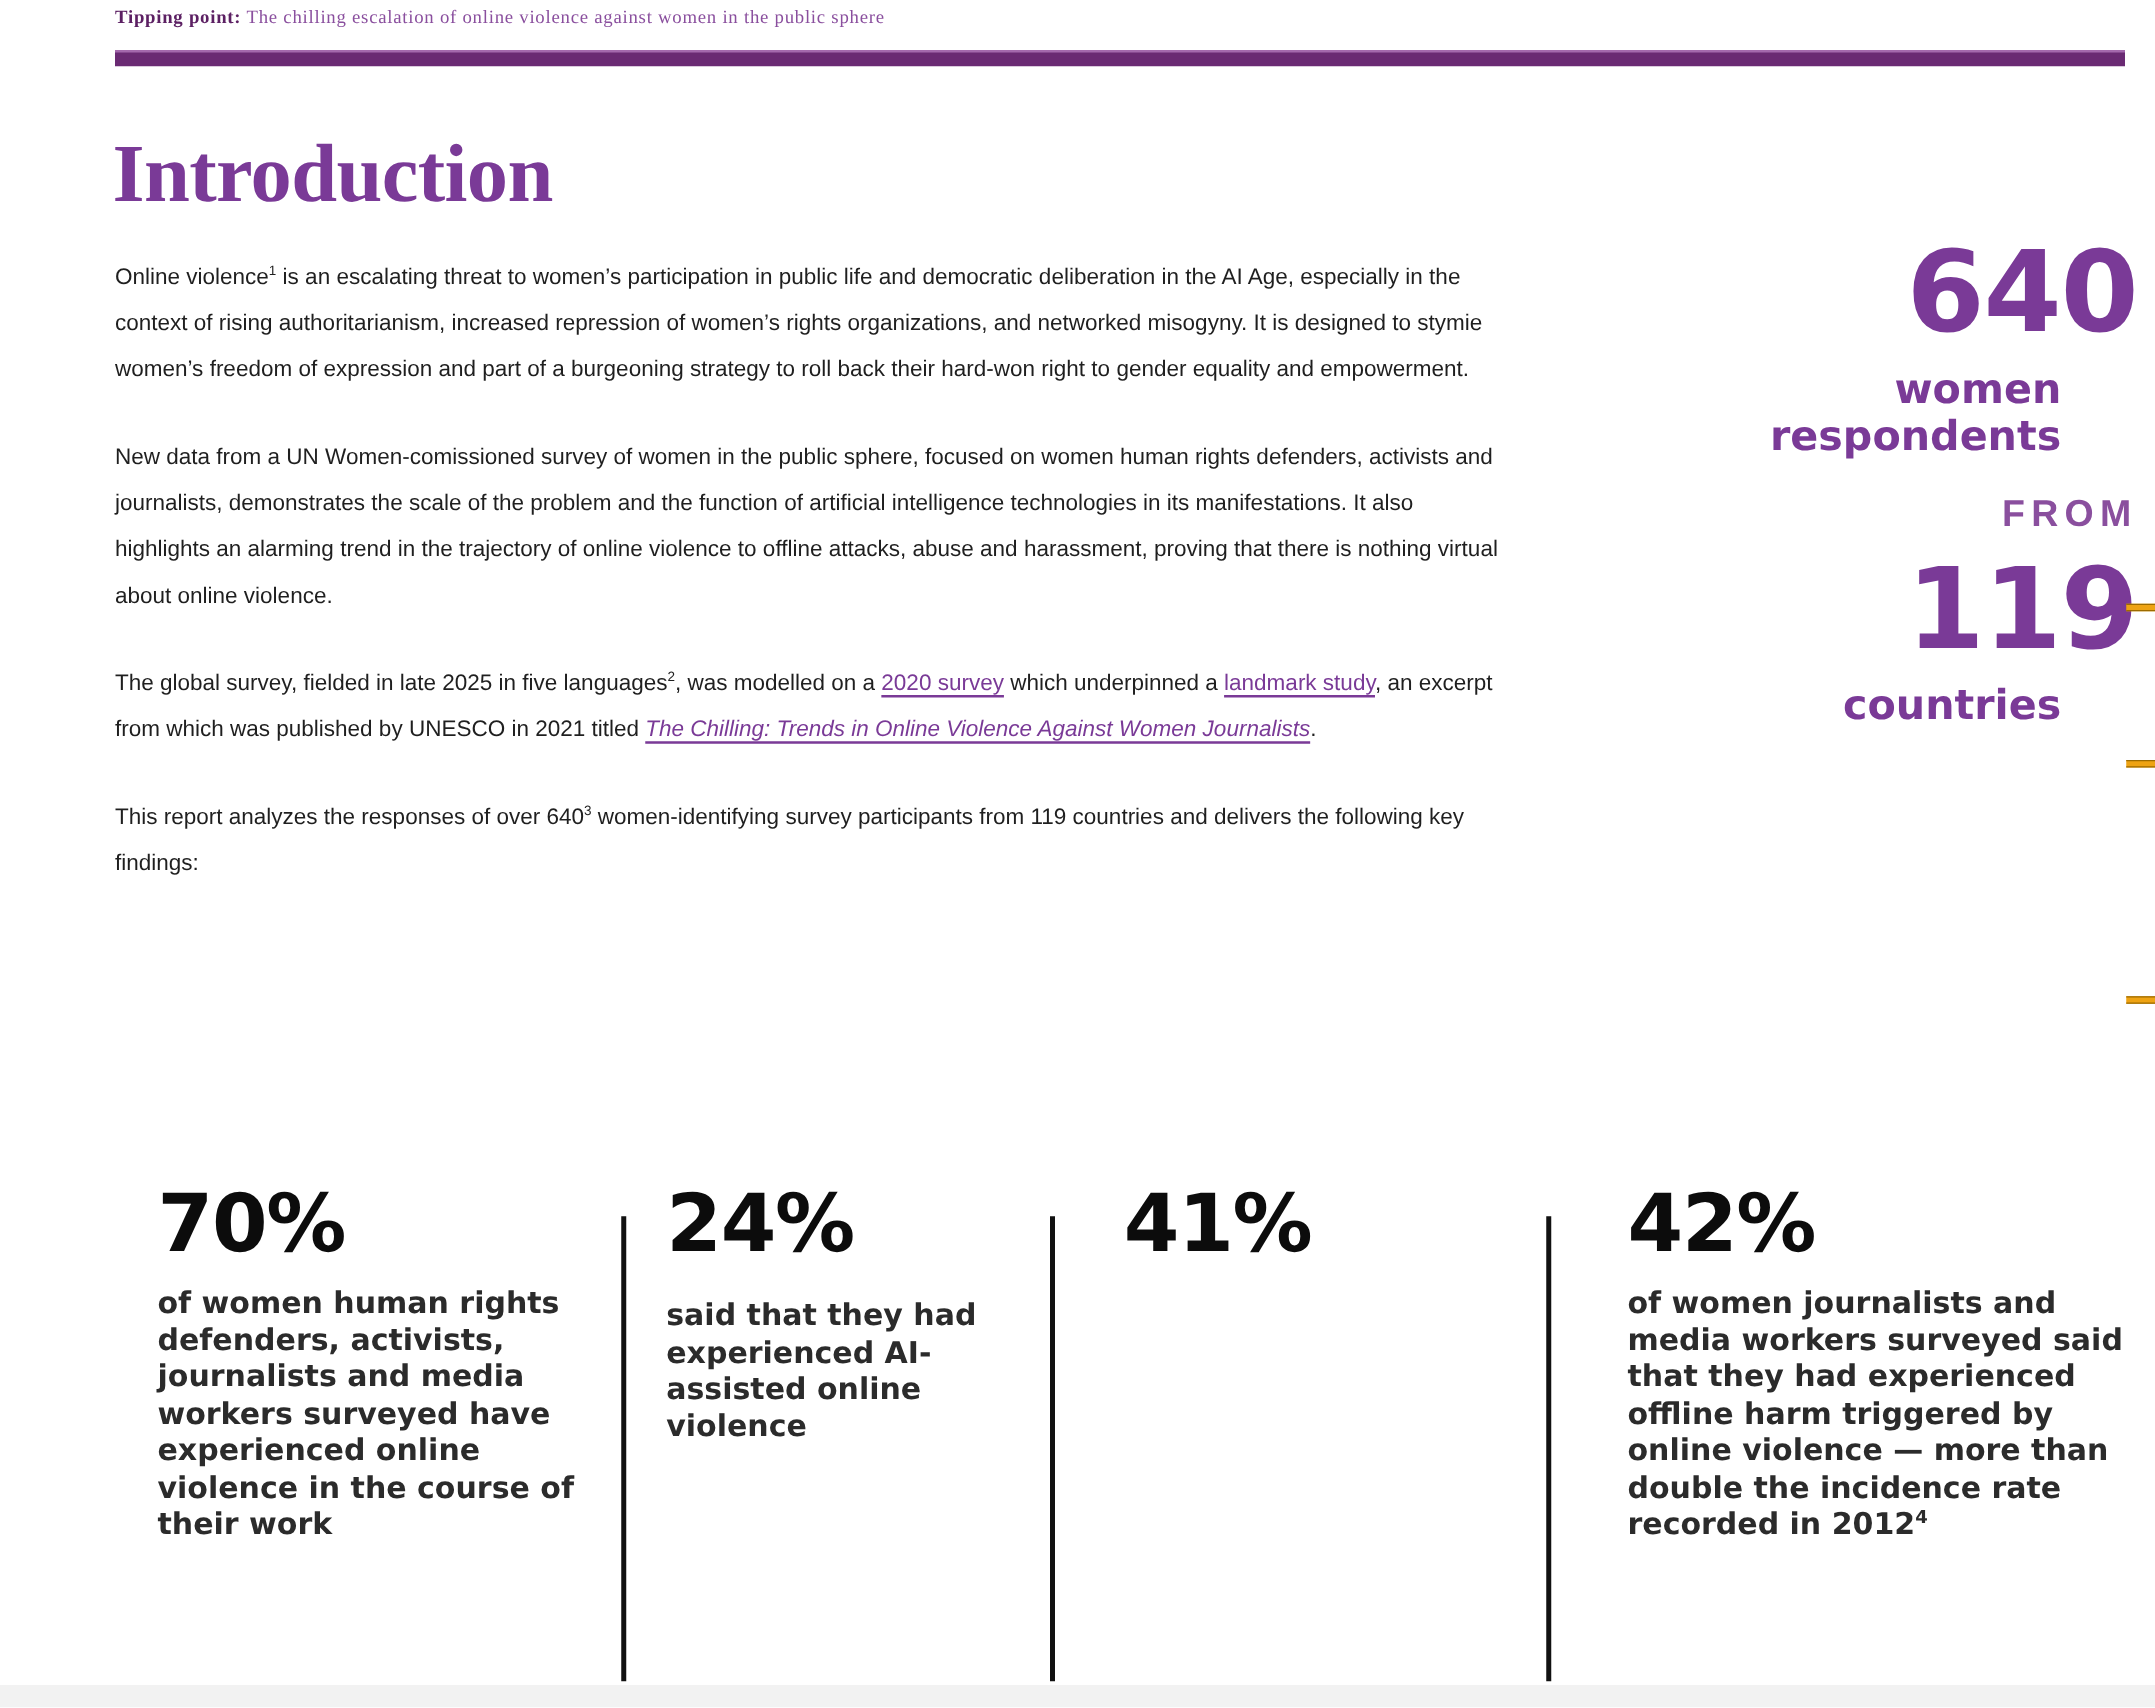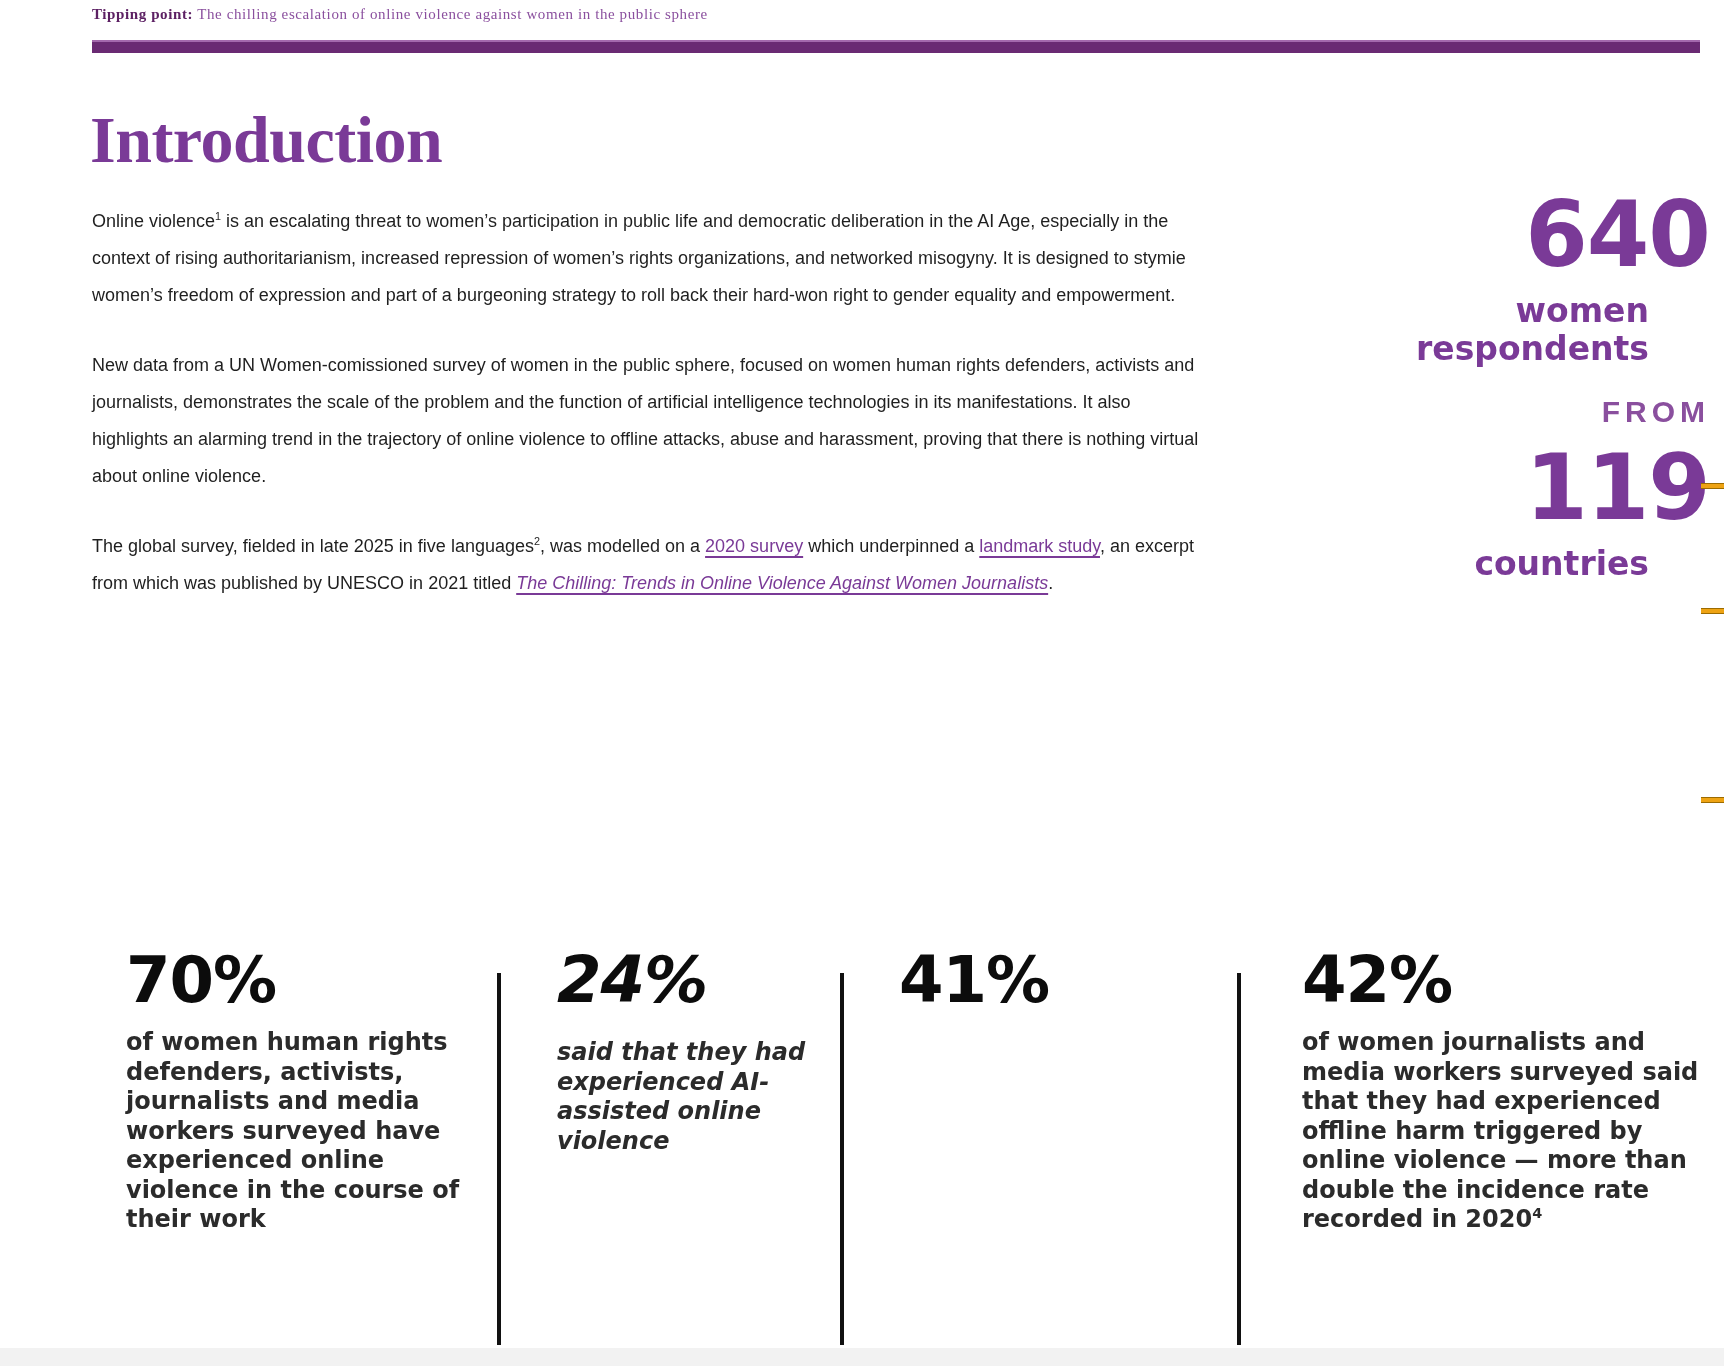--- a/index.html
+++ b/index.html
@@ -61,21 +61,21 @@
     position:absolute; right:0; width:23px; height:4px;
     background:var(--gold, #eea313);
     border-top:1px solid #9c6b00; border-bottom:1px solid #9c6b00;
   }
   .tick-1 { top:483px; } .tick-2 { top:608px; } .tick-3 { top:797px; }
 
   
   .stats { position:absolute; left:92px; top:948px; width:1600px; height:400px; }
   .stat-col { position:absolute; top:0;margin-left:34px; }
   .stat-col.col1 { left:0;      width:360px; }
-  .stat-col.col2 { left:431px;  width:292px;font-style:italic; }
+  .stat-col.col2 { left:407px;  width:292px; }
   .stat-col.col3 { left:773px;  width:352px; }
   .stat-col.col4 { left:1176px; width:424px; }
   .stat-value {
     font-family:"DejaVu Sans", sans-serif;
     font-size:64px; font-weight:800; letter-spacing:-1px;
     color:#0c0c0c; line-height:1;
   }
   .stat-text {
     margin-top:16px; font-family:"DejaVu Sans", sans-serif;
     font-size:24px; font-weight:700; line-height:1.23;
@@ -96,20 +96,21 @@
   <span class="lead">Tipping point:</span><span class="rest"> The chilling escalation of online violence against women in the public sphere</span>
 </div>
 <div class="header-rule"></div>
 
 <h1 class="page-title">Introduction</h1>
 
 <div class="article" id="article-body">
     <p><span>Online violence</span><sup>1</sup><span> is an escalating threat to women’s participation in public life and democratic deliberation in the AI Age, especially in the context of rising authoritarianism, increased repression of women’s rights organizations, and networked misogyny. It is designed to stymie women’s freedom of expression and part of a burgeoning strategy to roll back their hard-won right to gender equality and empowerment.</span></p>
     <p><span>New data from a UN Women-comissioned survey of women in the public sphere, focused on women human rights defenders, activists and journalists, demonstrates the scale of the problem and the function of artificial intelligence technologies in its manifestations. It also highlights an alarming trend in the trajectory of online violence to offline attacks, abuse and harassment, proving that there is nothing virtual about online violence.</span></p>
     <p><span>The global survey, fielded in late 2025 in five languages</span><sup>2</sup><span>, was modelled on a </span><a href="#">2020 survey</a><span> which underpinned a </span><a href="#">landmark study</a><span>, an excerpt from which was published by UNESCO in 2021 titled </span><a href="#" class="italic">The Chilling: Trends in Online Violence Against Women Journalists</a><span>.</span></p>
+    <p><span>This report analyzes the responses of over 640</span><sup>3</sup><span> women-identifying survey participants from 119 countries and delivers the following key findings:</span></p>
   </div>
 
 <aside class="callout">
   <div class="big">640</div>
   <div class="lbl">women respondents</div>
   <div class="from">FROM</div>
   <div class="big">119</div>
   <div class="lbl">countries</div>
 </aside>
 
@@ -127,17 +128,17 @@
     </div>
     <div class="stat-col col2">
       <div class="stat-value">24%</div>
       <div class="stat-text"><span>said that they had experienced AI-assisted online violence</span></div>
     </div>
     <div class="stat-col col3">
       <div class="stat-value">41%</div>
     </div>
     <div class="stat-col col4">
       <div class="stat-value">42%</div>
-      <div class="stat-text"><span>of women journalists and media workers surveyed said that they had experienced offline harm triggered by online violence — more than double the incidence rate recorded in 2020</span><sup>4</sup></div>
+      <div class="stat-text"><span>of women journalists and media workers surveyed said that they had experienced offline harm triggered by online violence — more than double the incidence rate recorded in 2012</span><sup>4</sup></div>
     </div>
   </section>
 
 <div class="bottom-strip"></div>
 
 </body></html>

